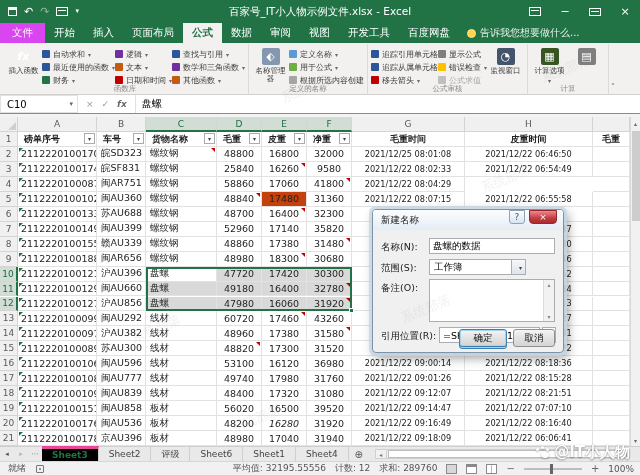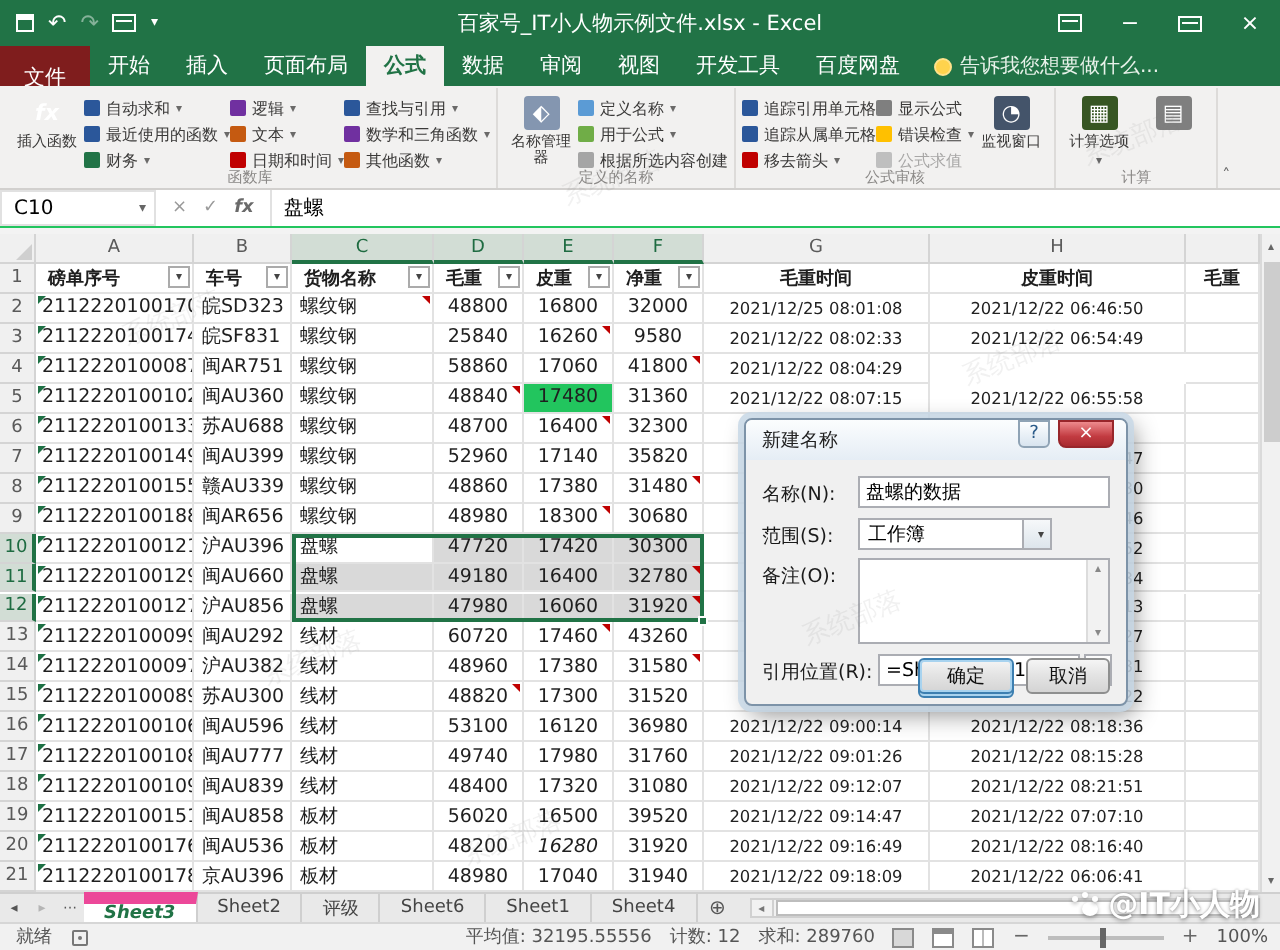--- a/index.html
+++ b/index.html
@@ -15,21 +15,21 @@
   .qat-dim { opacity:.45; }
   #title-text { position:absolute; left:0; right:0; text-align:center; font-size:10.5px; color:#fff; pointer-events:none; }
   .winbtns { position:absolute; right:0; top:0; height:23px; display:flex; }
   .winbtn { width:30px; height:23px; display:flex; align-items:center; justify-content:center; font-size:11px; color:#fff; }
   .ribbonopt { width:12px; height:9px; border:1px solid #fff; position:relative; }
   .ribbonopt:after{ content:""; position:absolute; left:1px; right:1px; top:2px; border-top:1px solid #fff; }
 
   
   #tabrow { position:absolute; left:0; top:23px; width:640px; height:20px; background:#217346; display:flex; align-items:stretch; }
   .rtab { padding:0 9px; font-size:10.5px; color:#fff; display:flex; align-items:center; white-space:nowrap; }
-  .rtab.file { background:#7f1d1d; padding:16px 12px; }
+  .rtab.file { background:#d946ef; padding:4px 12px; }
   .rtab.active { background:#f2f1f0; color:#217346; font-weight:bold; }
   #tellme { display:flex; align-items:center; gap:4px; font-size:10px; color:#e8f2ea; padding:0 8px; white-space:nowrap; }
   .bulb { width:9px; height:9px; border-radius:50%; border:1px solid #ffe28a; background:#ffd34d; }
 
   
   #ribbon { position:absolute; left:0; top:43px; width:640px; height:52px; background:#f2f1f0; border-bottom:1px solid #d2d0ce; display:flex; align-items:stretch; padding:1px 2px 0 2px; }
   .rgroup { position:relative; display:flex; align-items:flex-start; padding:2px 3px 10px 3px; border-right:1px solid #dddbd9; }
   .rglabel { position:absolute; left:0; right:0; bottom:0px; text-align:center; font-size:7.5px; color:#8a8886; white-space:nowrap; }
   .rbig { width:37px; display:flex; flex-direction:column; align-items:center; justify-content:flex-start; gap:2px; padding-top:2px; font-size:7.5px; color:#3b3a39; text-align:center; line-height:8px; }
   .rbig .bico { width:18px; height:17px; border-radius:2px; display:flex; align-items:center; justify-content:center; color:#fff; font-size:11px; }
@@ -91,21 +91,21 @@
   #dpick .pic { width:8px; height:7px; background:#fff; border:1px solid #888; position:relative; }
   #dpick .pic:after { content:""; position:absolute; left:0; top:0; width:4px; height:3px; background:#c00000; }
   .dbtn { position:absolute; height:18px; border:1px solid #8e8f8f; border-radius:3px; background:linear-gradient(#f5f5f5,#e4e4e4 45%,#d4d4d4); font-size:9.5px; display:flex; align-items:center; justify-content:center; color:#111; }
   .dbtn.default { border-color:#3c7fb1; box-shadow:0 0 0 1px #a8d3ef inset; }
 
   
   #sheetbar { position:absolute; left:0; top:446px; width:640px; height:15px; background:#e9e9e9; border-top:1px solid #cfcfcf; display:flex; align-items:stretch; font-size:9px; color:#444; }
   .navarr { width:14px; display:flex; align-items:center; justify-content:center; font-size:7px; color:#555; }
   .navarr.dim { color:#b5b5b5; }
   .stab { padding:0 10px; display:flex; align-items:center; border-right:1px solid #cfcfcf; white-space:nowrap; }
-  .stab.active { background:#ffffff; color:#217346; font-weight:bold; border-top:6px solid #ec4899; margin-top:-1px;font-style:italic; }
+  .stab.active { background:#000000; color:#217346; font-weight:bold; border-top:3px solid #ec4899; margin-top:-1px; }
   .addsheet { width:20px; display:flex; align-items:center; justify-content:center; color:#555; font-size:10px; }
   #hscroll { flex:1; margin:2px 10px 2px 6px; background:#f1f1f1; border:1px solid #d0d0d0; position:relative; }
   #hthumb { position:absolute; left:12px; top:0; bottom:0; right:2px; background:#fff; border:1px solid #bdbdbd; }
   #harr { position:absolute; left:0; top:0; bottom:0; width:11px; display:flex; align-items:center; justify-content:center; font-size:6px; color:#777; border-right:1px solid #d0d0d0; }
 
   
   #statusbar { position:absolute; left:0; top:461px; width:640px; height:14px; background:#f1f1f1; border-top:1px solid #d6d6d6; display:flex; align-items:center; font-size:9px; color:#555; }
   #status-left { display:flex; align-items:center; gap:10px; padding-left:8px; }
   .macroic { width:8px; height:8px; border:1px solid #777; border-radius:1px; position:relative; }
   .macroic:after{ content:""; position:absolute; left:2px; top:2px; width:2px; height:2px; background:#777; border-radius:50%; }
@@ -364,21 +364,21 @@
       <div class="cell num" style="left: 262px; top: 59.9px; width: 45px; height: 14.95px; background: rgb(255, 255, 255);">17060</div>
       <div class="cell num" style="left: 307px; top: 59.9px; width: 45px; height: 14.95px; background: rgb(255, 255, 255);">41800</div>
       <div class="cell time" style="left: 352px; top: 59.9px; width: 113px; height: 14.95px;">2021/12/22 08:04:29</div>
       <div class="cell " style="left: 593px; top: 59.9px; width: 37px; height: 14.95px;"></div>
       <div class="greentri" style="left: 19px; top: 60.9px;"></div>
       <div class="hcell cell" style="left: 0px; top: 74.85px; width: 18px; height: 14.95px; justify-content: center; background: rgb(240, 240, 240); color: rgb(90, 90, 90);">5</div>
       <div class="cell txt" style="left: 18px; top: 74.85px; width: 79px; height: 14.95px; padding-left: 3px;">2112220100102</div>
       <div class="cell txt" style="left: 97px; top: 74.85px; width: 49px; height: 14.95px;">闽AU360</div>
       <div class="cell txt" style="left: 146px; top: 74.85px; width: 71px; height: 14.95px; background: rgb(255, 255, 255);">螺纹钢</div>
       <div class="cell num" style="left: 217px; top: 74.85px; width: 45px; height: 14.95px; background: rgb(255, 255, 255);">48840</div>
-      <div class="cell num" style="left: 262px; top: 74.85px; width: 45px; height: 14.95px; background: #22c55e;">17480</div>
+      <div class="cell num" style="left: 262px; top: 74.85px; width: 45px; height: 14.95px; background: #c2410c;">17480</div>
       <div class="cell num" style="left: 307px; top: 74.85px; width: 45px; height: 14.95px; background: rgb(255, 255, 255);">31360</div>
       <div class="cell time" style="left: 352px; top: 74.85px; width: 113px; height: 14.95px;">2021/12/22 08:07:15</div>
       <div class="cell time" style="left: 465px; top: 74.85px; width: 128px; height: 14.95px;">2021/12/22 06:55:58</div>
       <div class="cell " style="left: 593px; top: 74.85px; width: 37px; height: 14.95px;"></div>
       <div class="greentri" style="left: 19px; top: 75.85px;"></div>
       <div class="hcell cell" style="left: 0px; top: 89.8px; width: 18px; height: 14.95px; justify-content: center; background: rgb(240, 240, 240); color: rgb(90, 90, 90);">6</div>
       <div class="cell txt" style="left: 18px; top: 89.8px; width: 79px; height: 14.95px; padding-left: 3px;">2112220100133</div>
       <div class="cell txt" style="left: 97px; top: 89.8px; width: 49px; height: 14.95px;">苏AU688</div>
       <div class="cell txt" style="left: 146px; top: 89.8px; width: 71px; height: 14.95px; background: rgb(255, 255, 255);">螺纹钢</div>
       <div class="cell num" style="left: 217px; top: 89.8px; width: 45px; height: 14.95px; background: rgb(255, 255, 255);">48700</div>

